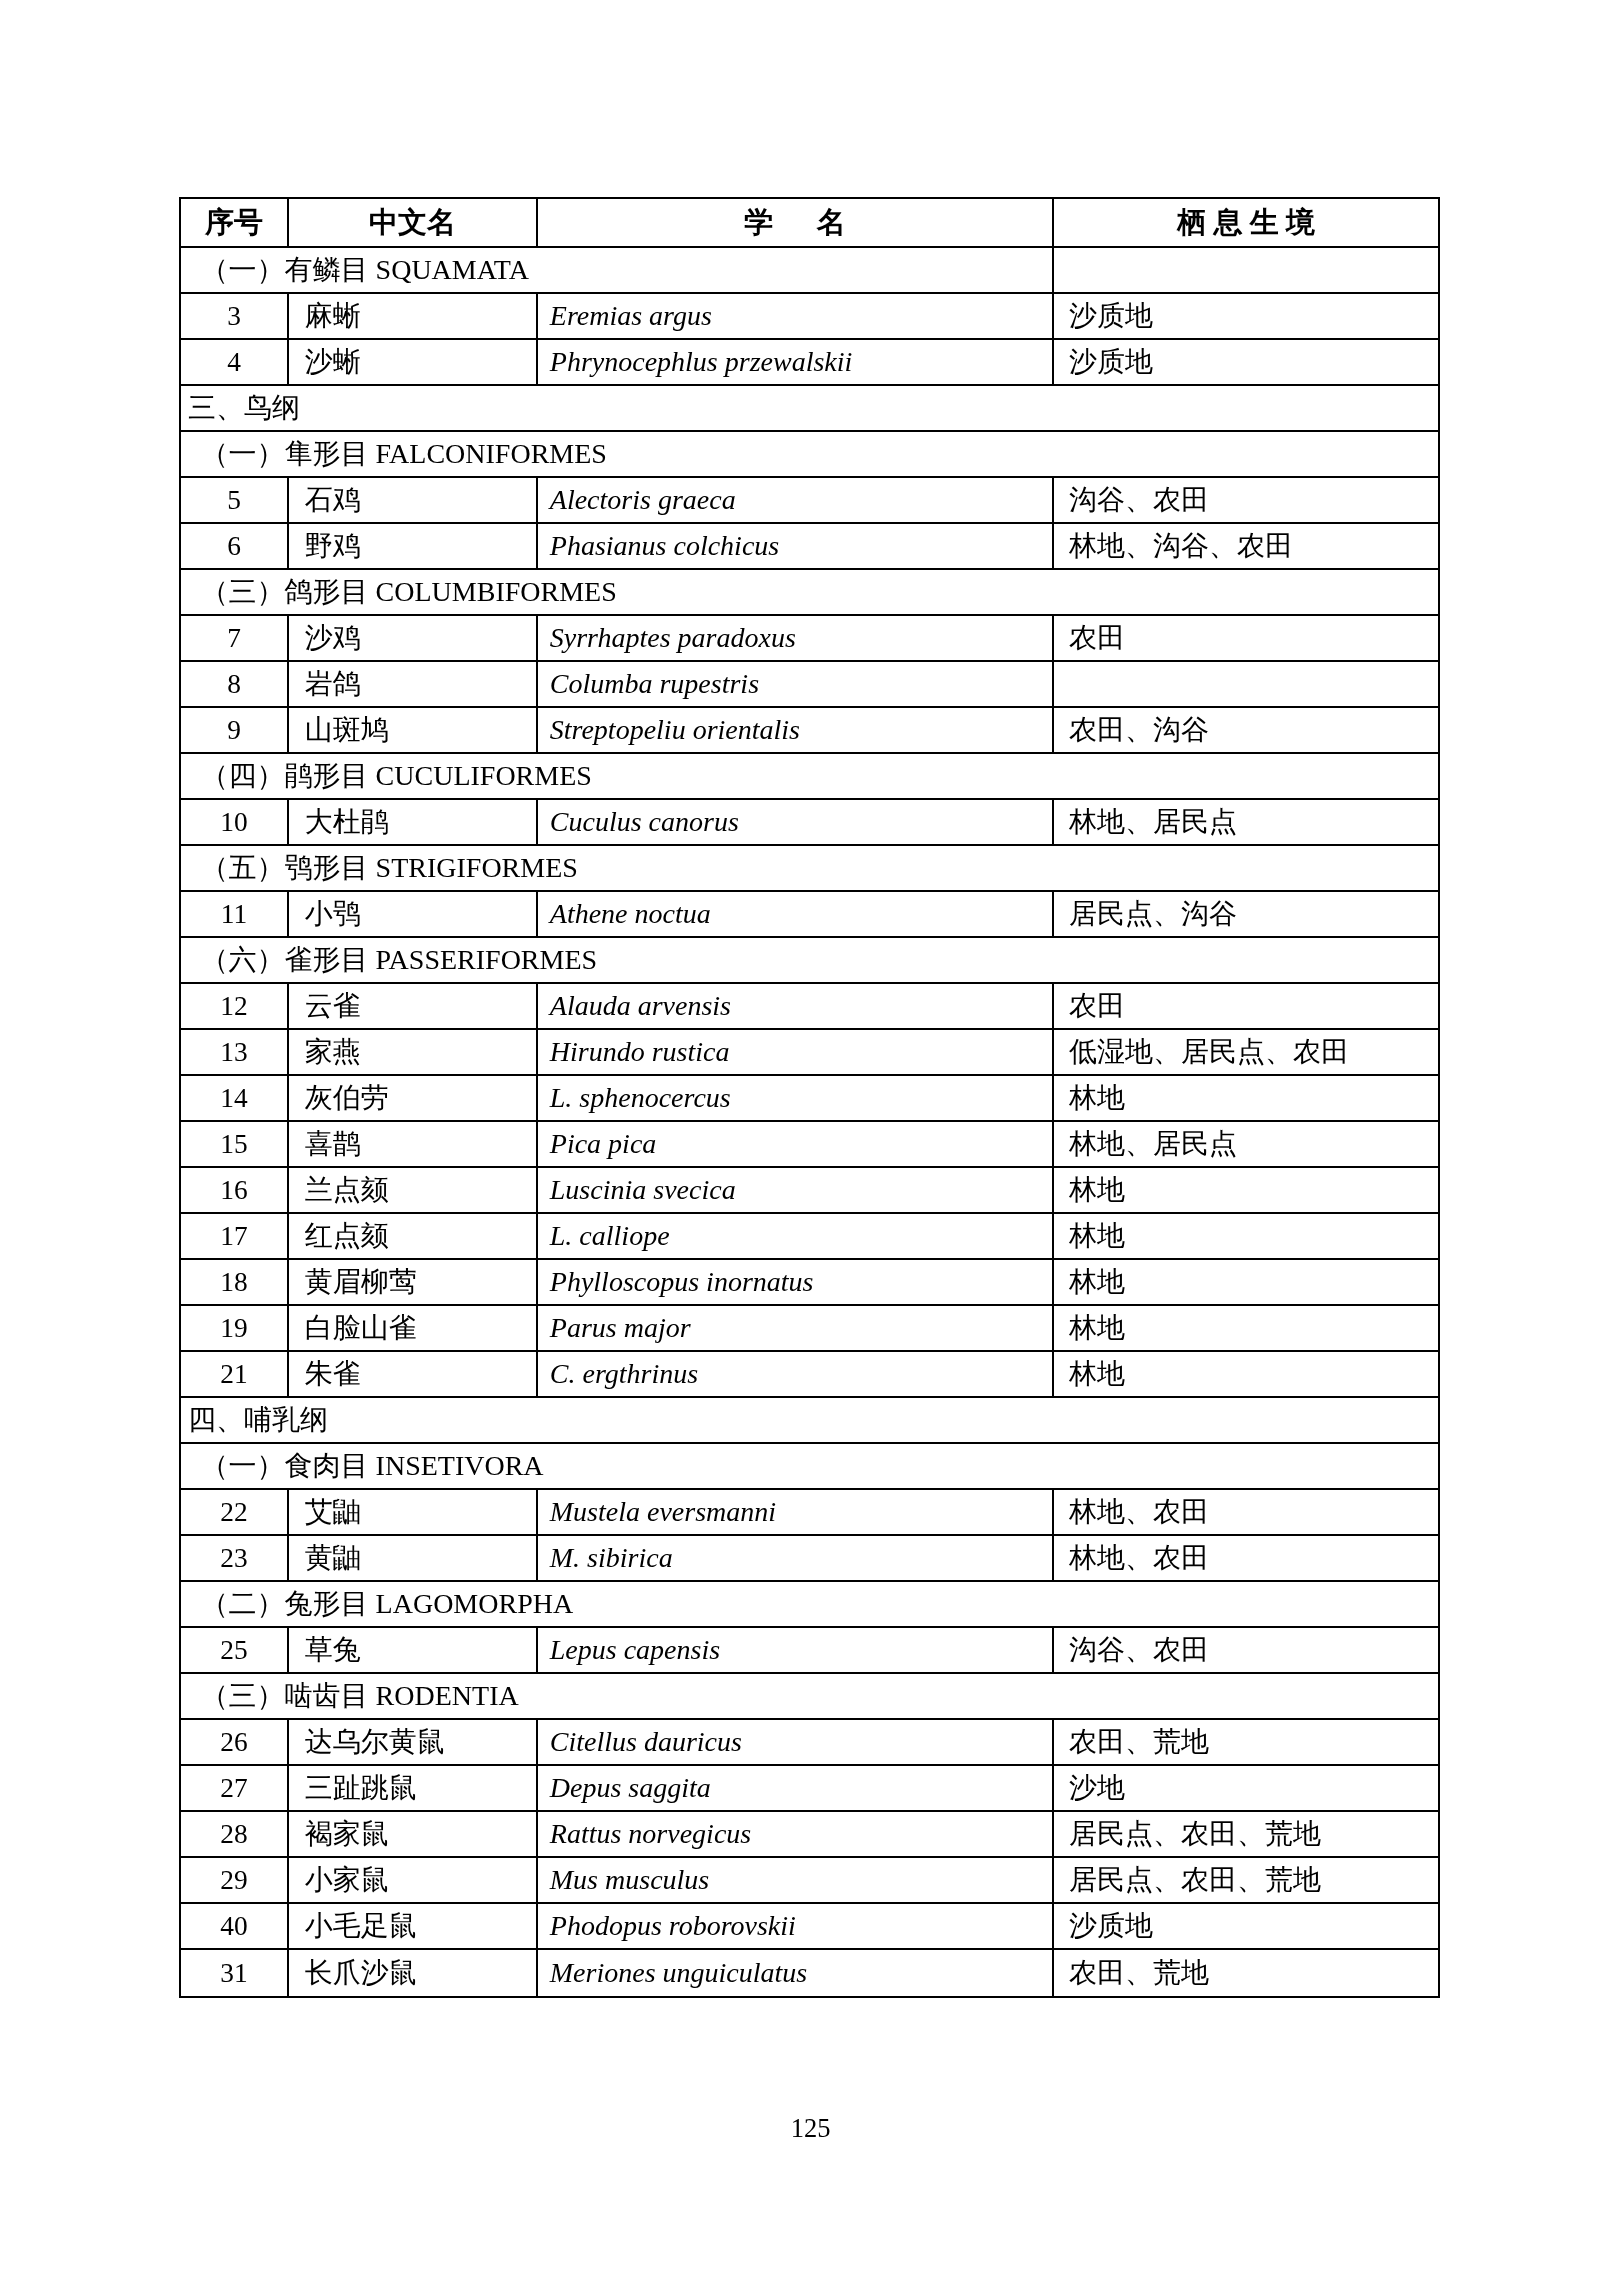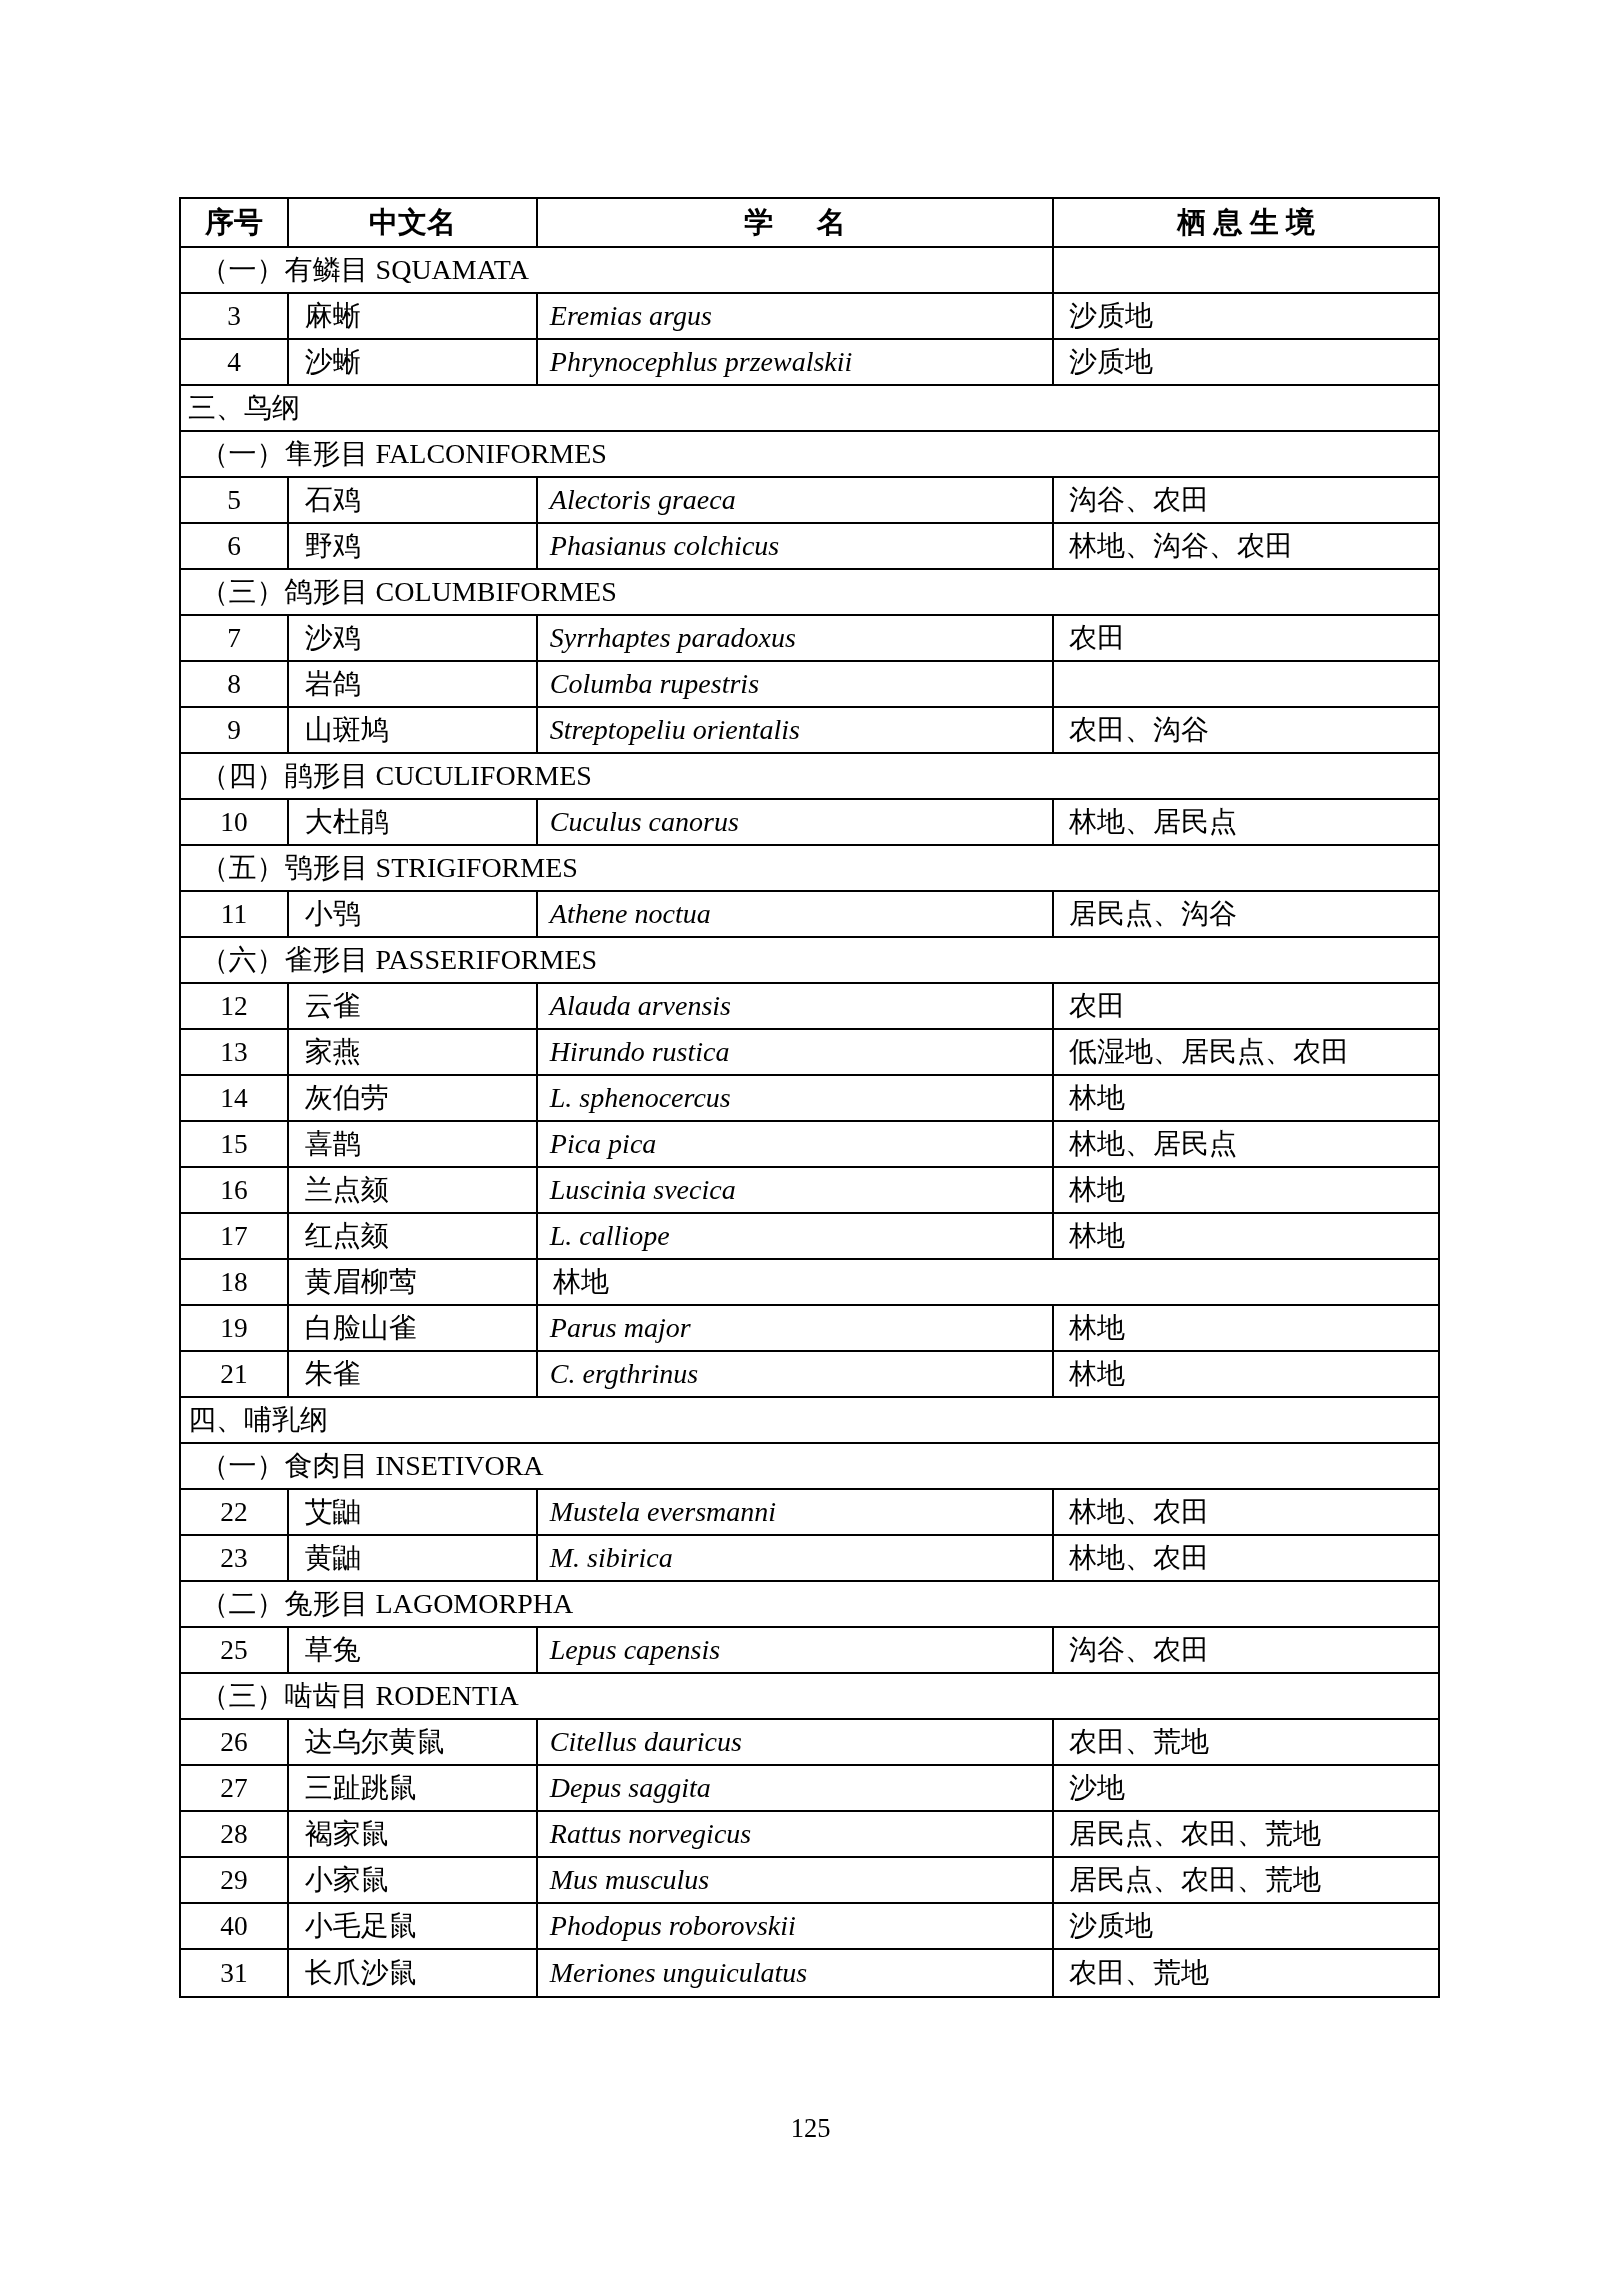--- a/index.html
+++ b/index.html
@@ -158,20 +158,21 @@
       </div>
       <div class="row species">
         <div class="cell num">17</div>
         <div class="cell cn">红点颏</div>
         <div class="cell latin">L. calliope</div>
         <div class="cell habitat">林地</div>
       </div>
       <div class="row species">
         <div class="cell num">18</div>
         <div class="cell cn">黄眉柳莺</div>
+        <div class="cell latin">Phylloscopus inornatus</div>
         <div class="cell habitat">林地</div>
       </div>
       <div class="row species">
         <div class="cell num">19</div>
         <div class="cell cn">白脸山雀</div>
         <div class="cell latin">Parus major</div>
         <div class="cell habitat">林地</div>
       </div>
       <div class="row species">
         <div class="cell num">21</div>

